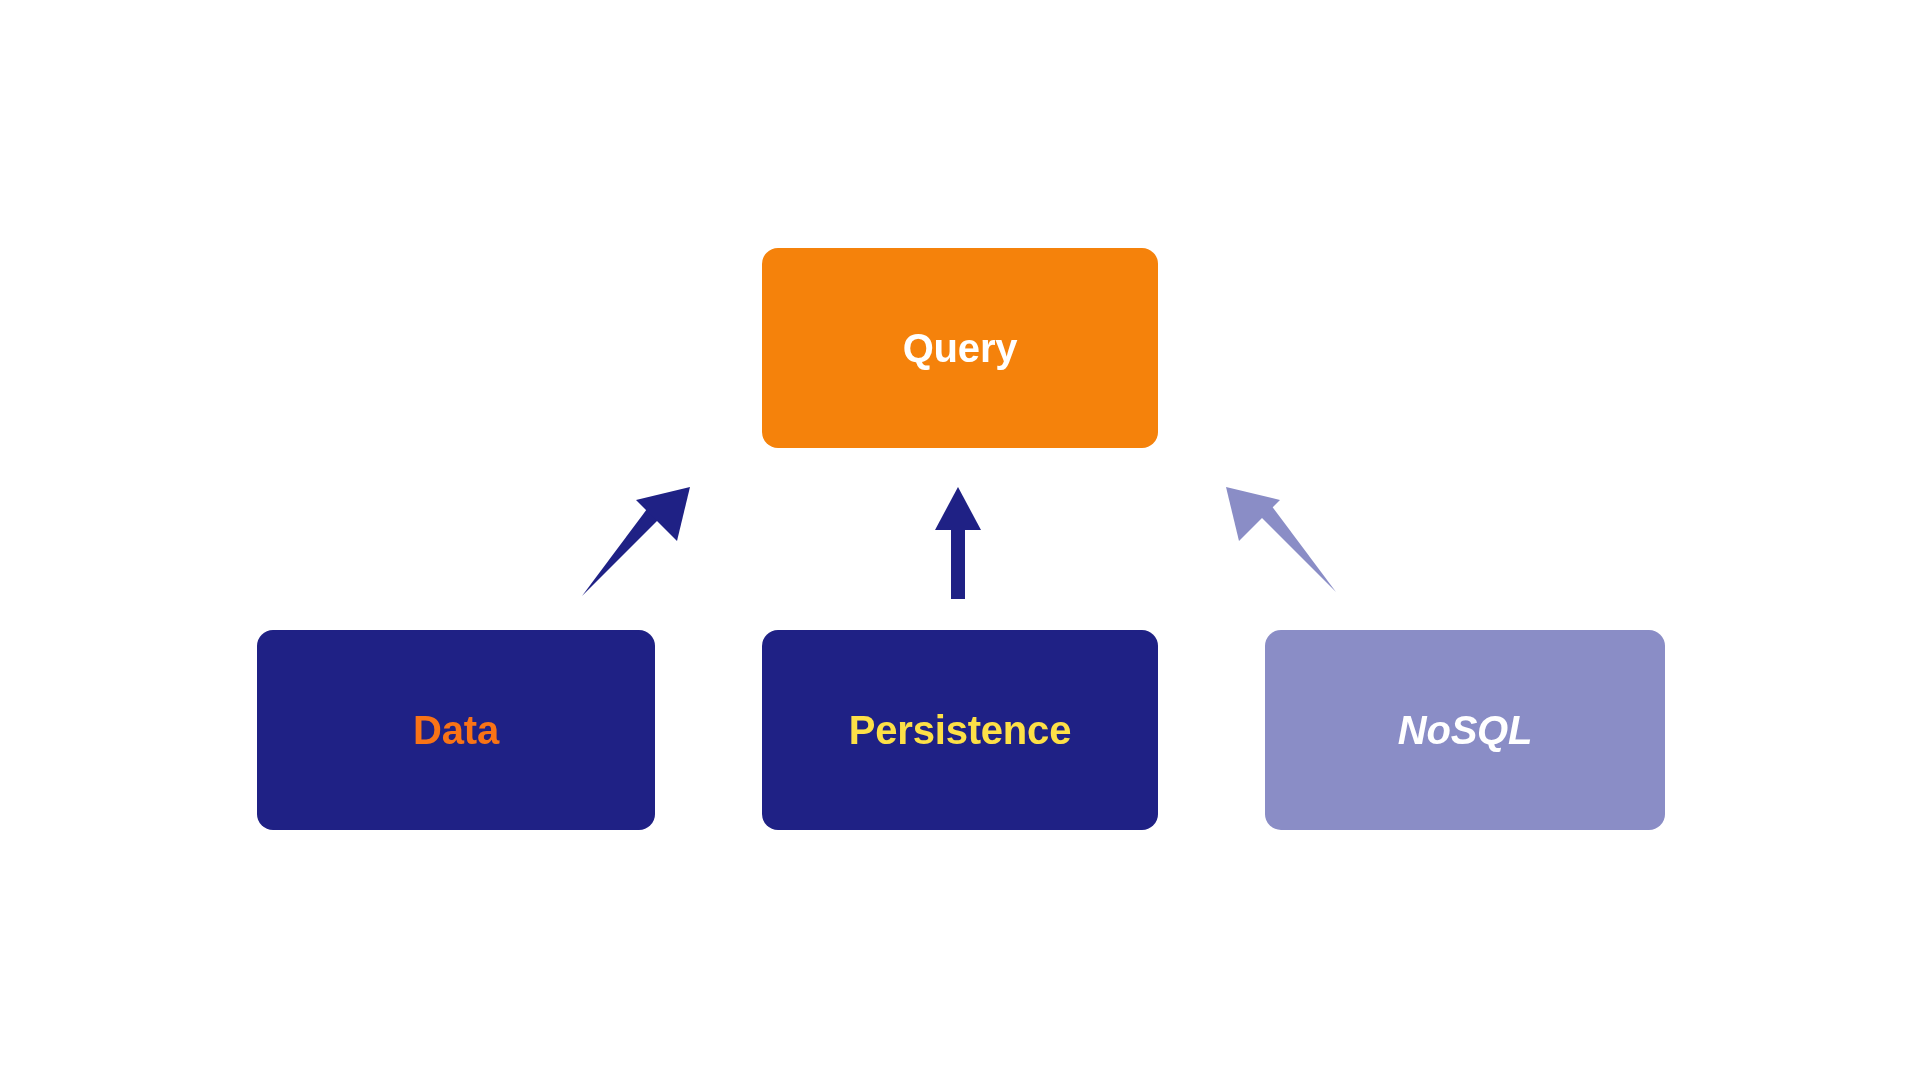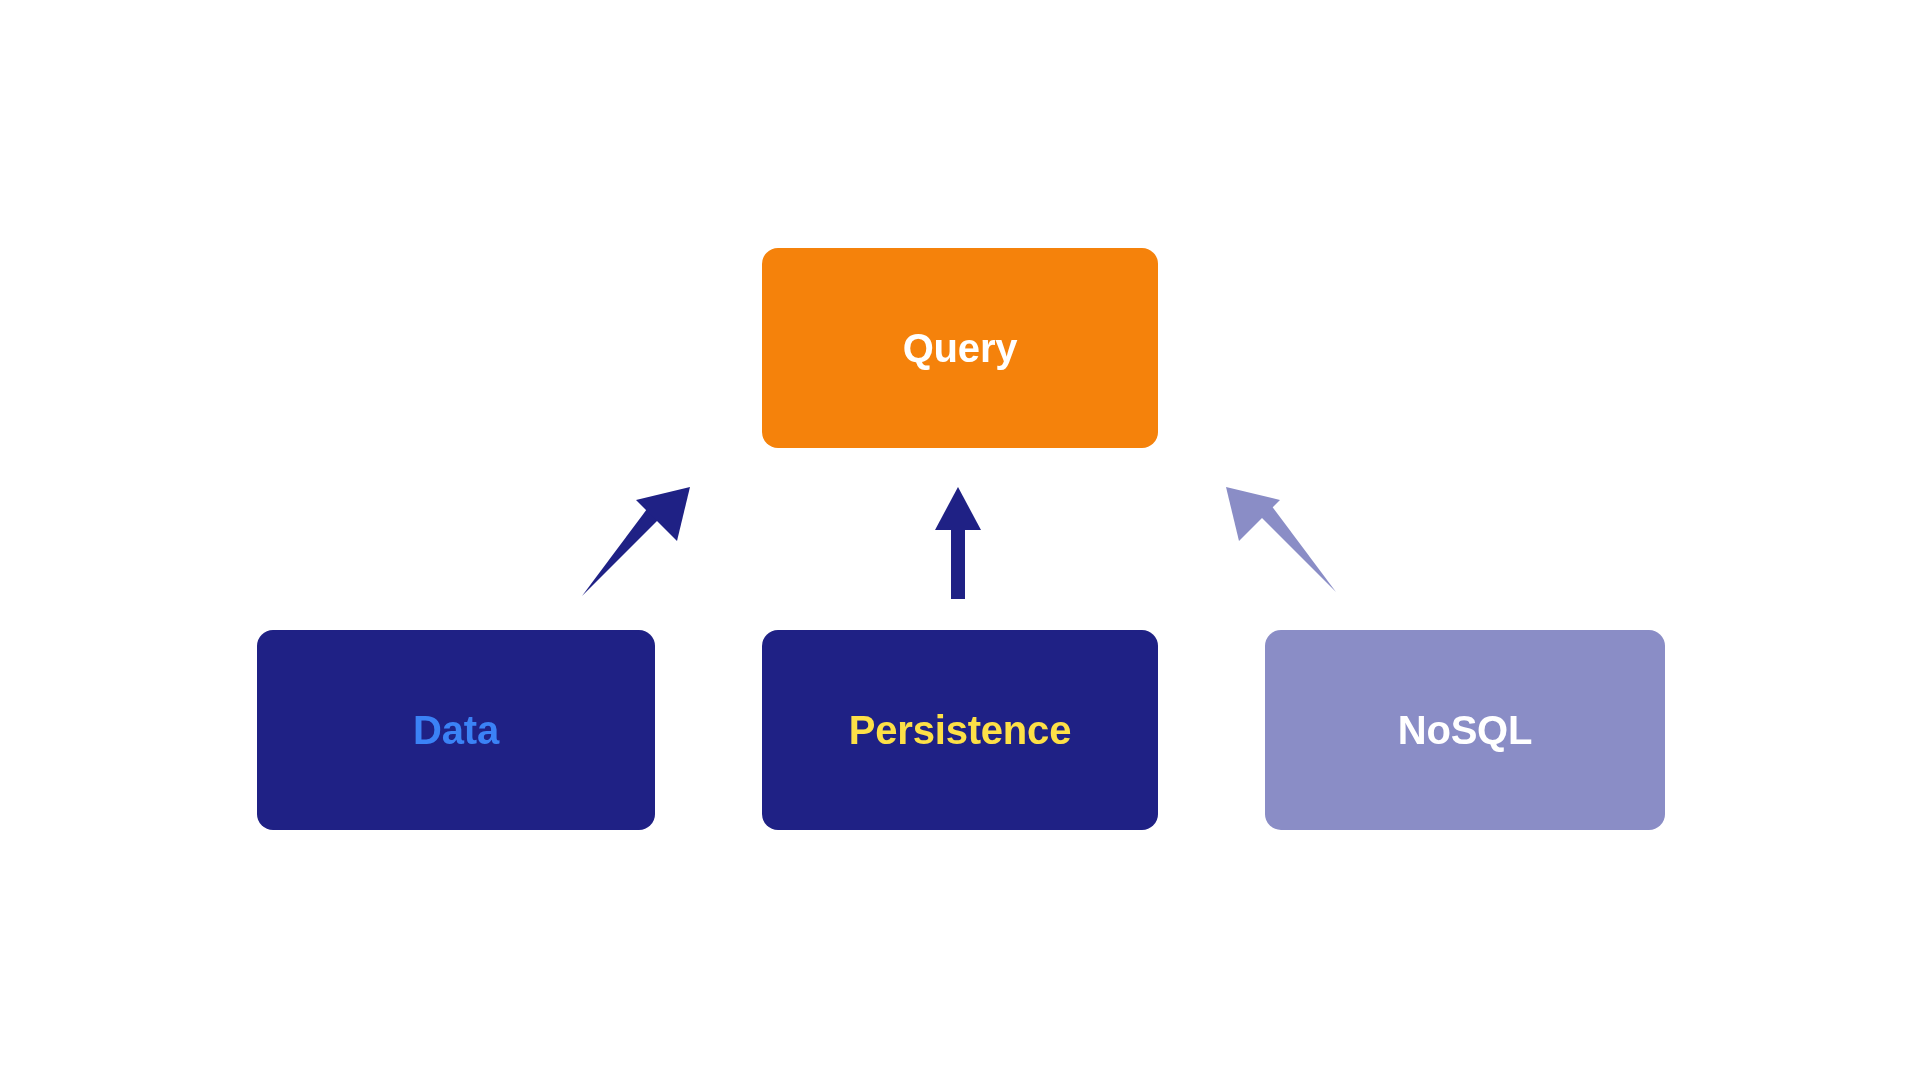--- a/index.html
+++ b/index.html
@@ -54,20 +54,21 @@
     left: 762px;
     top: 630px;
     width: 396px;
     height: 200px;
   }
   #node-nosql {
     left: 1265px;
     top: 630px;
     width: 400px;
     height: 200px;
+    font-style: italic;
   }
   #arrow-layer {
     position: absolute;
     left: 0;
     top: 0;
     width: 1920px;
     height: 1080px;
     pointer-events: none;
   }
 </style>
@@ -92,21 +93,21 @@
       <polygon fill="#8A8DC6" points="1336,592 1324,580 1253,509 1265,497"></polygon>
       <polygon fill="#8A8DC6" points="1226,487 1280,500 1239,541"></polygon>
     </g>
   </svg>
 
   <div class="node" id="node-query" style="left: 762px; top: 248px; width: 396px; height: 200px; background: rgb(245, 130, 11); border-radius: 16px;">
     <span class="node-label" style="color: rgb(255, 255, 255);">Query</span>
   </div>
 
   <div class="node" id="node-data" style="left: 257px; top: 630px; width: 398px; height: 200px; background: rgb(31, 33, 133); border-radius: 16px;">
-    <span class="node-label" style="color: #3b82f6;">Data</span>
+    <span class="node-label" style="color: #f97316;">Data</span>
   </div>
 
   <div class="node" id="node-persistence" style="left: 762px; top: 630px; width: 396px; height: 200px; background: rgb(31, 33, 133); border-radius: 16px;">
     <span class="node-label" style="color: #fde047;">Persistence</span>
   </div>
 
   <div class="node" id="node-nosql" style="left: 1265px; top: 630px; width: 400px; height: 200px; background: rgb(138, 141, 198); border-radius: 16px;">
     <span class="node-label" style="color: rgb(255, 255, 255);">NoSQL</span>
   </div>
 

